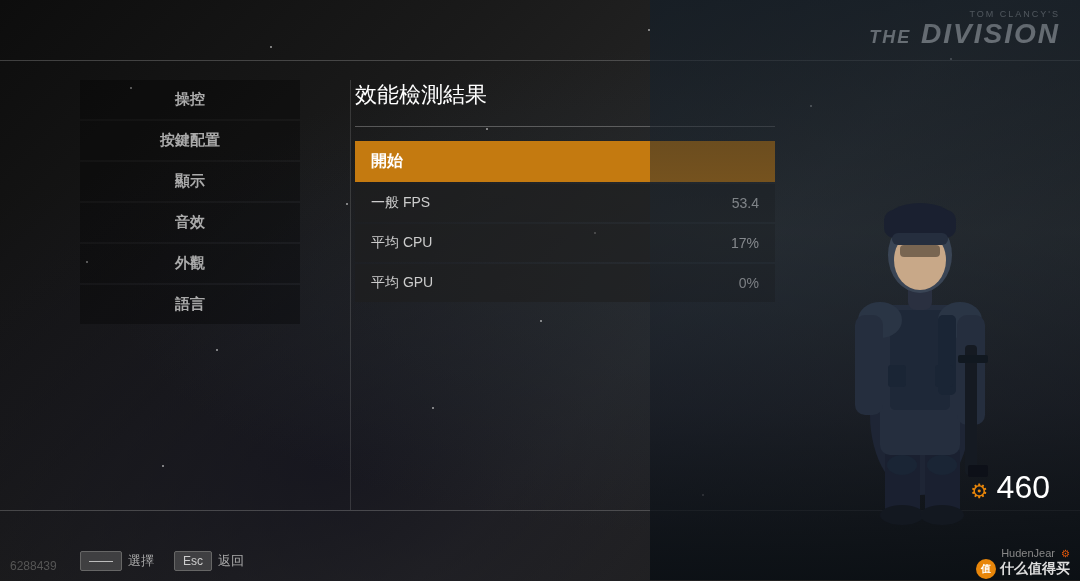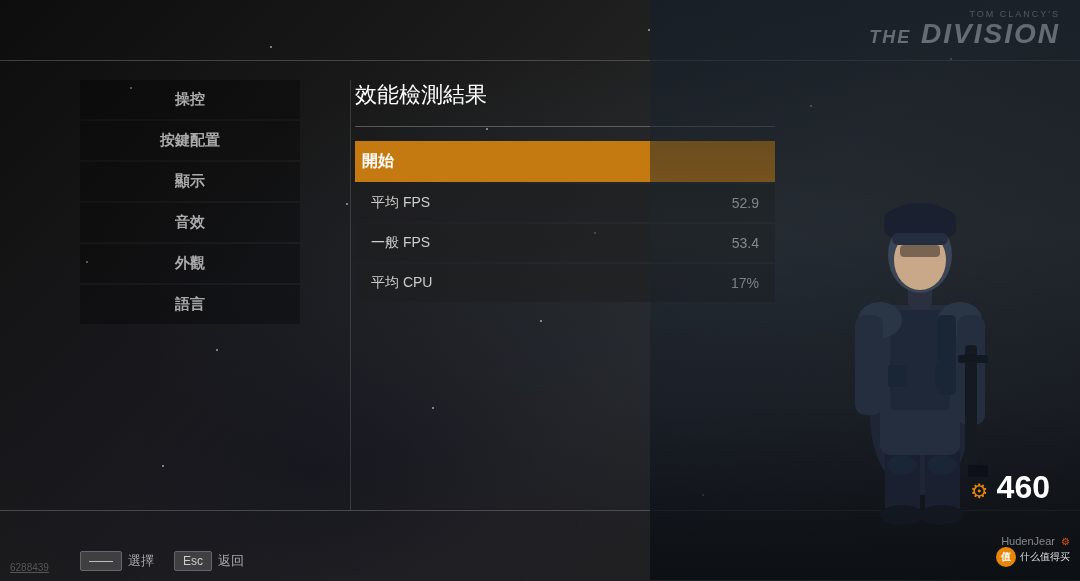--- a/index.html
+++ b/index.html
@@ -133,21 +133,21 @@
     .results-title-line {
       width: 420px;
       height: 1px;
       background: rgba(180,180,180,0.4);
       margin-bottom: 14px;
     }
 
     
     .start-row {
       background: #c47a10;
-      padding: 10px 7px;
+      padding: 10px 16px;
       color: #fff;
       font-size: 16px;
       font-weight: bold;
       margin-bottom: 2px;
       width: 420px;
     }
 
     .stat-row {
       display: flex;
       justify-content: space-between;
@@ -235,28 +235,28 @@
     .score-icon {
       display: inline-block;
       color: #e8860a;
       font-size: 20px;
       margin-right: 4px;
     }
 
     .score-value {
       font-size: 32px;
       color: #fff;
-      font-weight: bold;
+      font-weight: normal;
       text-align: center;
     }
 
     
     .watermark-area {
       position: absolute;
-      bottom: 14px;
+      bottom: 2px;
       right: 10px;
       text-align: right;
     }
 
     .watermark-user {
       font-size: 11px;
       color: #888;
     }
 
     .watermark-site {
@@ -273,33 +273,32 @@
       border-radius: 50%;
       display: flex;
       align-items: center;
       justify-content: center;
       font-size: 10px;
       color: #fff;
       font-weight: bold;
     }
 
     .watermark-site .site-name {
-      font-size: 10px;
+      font-size: 14px;
       color: #ddd;
-      font-weight: normal;
+      font-weight: bold;
     }
 
     
     .bottom-id {
       position: absolute;
       bottom: 8px;
       left: 10px;
-      font-size: 10px;
+      font-size: 12px;
       color: #555;
-      text-decoration: underline;
     }
 
     
     .snow-container {
       position: absolute;
       inset: 0;
       pointer-events: none;
       overflow: hidden;
     }
 
@@ -381,30 +380,30 @@
   </div>
 </div>
 
 <div class="results-panel">
   <div class="results-title">效能檢測結果</div>
   <div class="results-title-line"></div>
 
   <div class="start-row">開始</div>
 
   <div class="stat-row">
-    <span class="stat-label">平均 FPS</span>
-    <span class="stat-value">52.9</span>
-  </div>
-  <div class="stat-row">
     <span class="stat-label">一般 FPS</span>
     <span class="stat-value">53.4</span>
   </div>
   <div class="stat-row">
     <span class="stat-label">平均 CPU</span>
     <span class="stat-value">17%</span>
+  </div>
+  <div class="stat-row">
+    <span class="stat-label">平均 GPU</span>
+    <span class="stat-value">0%</span>
   </div>
 </div>
 
 <div class="character-area">
   <div class="character-bg"></div>
 
   <svg style="position:absolute;bottom:55px;right:20px;width:280px;height:480px;" viewBox="0 0 280 480" xmlns="http://www.w3.org/2000/svg">
 
     <ellipse cx="140" cy="370" rx="50" ry="80" fill="#1e2535"></ellipse>
 

